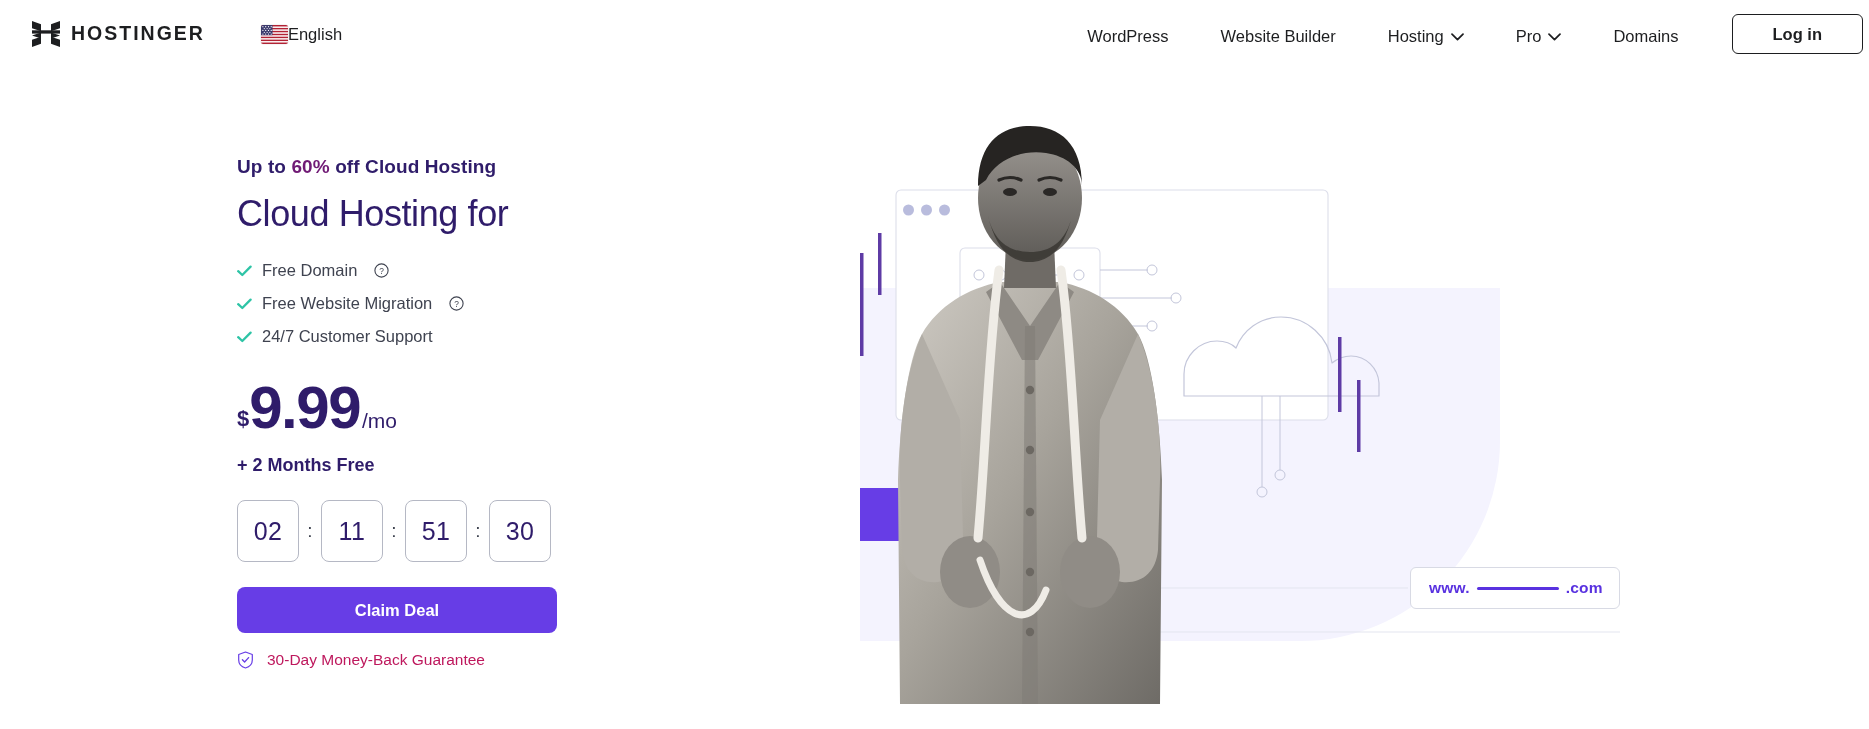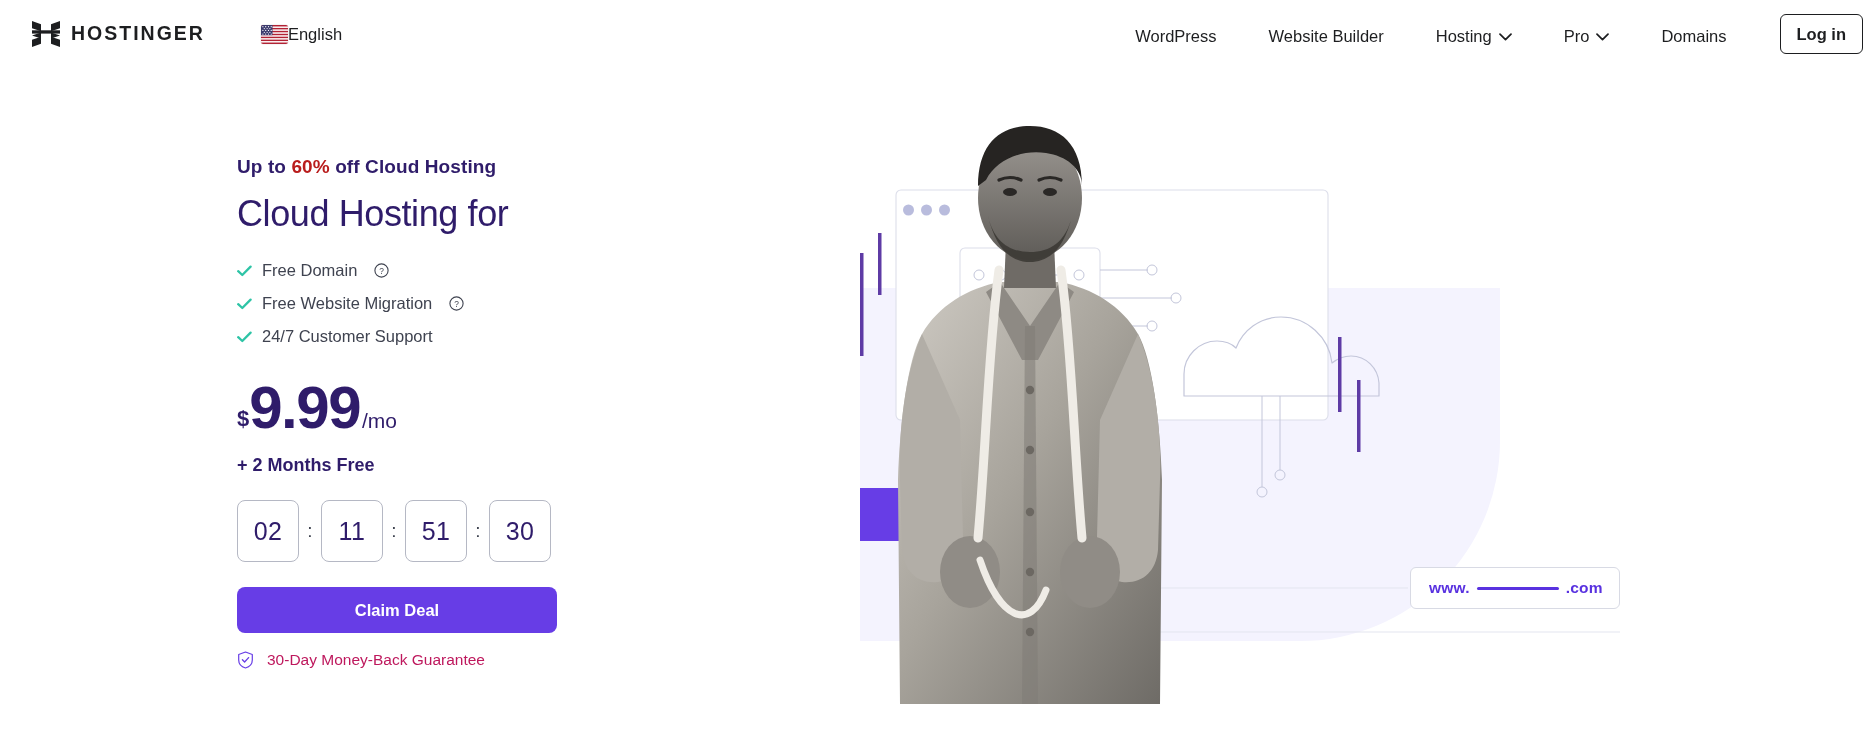--- a/index.html
+++ b/index.html
@@ -71,21 +71,21 @@
     color: #1d1e20;
     padding: 8px 19px;
     cursor: pointer;
     white-space: nowrap;
   }
   .chev { display: block; }
   .login-btn {
     margin-left: 20px;
     border: 1.6px solid #1d1e20;
     border-radius: 6px;
-    padding: 11px 16px;
+    padding: 11px 40px;
     font-size: 16.5px;
     font-weight: 700;
     color: #1d1e20;
     background: #fff;
     cursor: pointer;
     line-height: 1;
     font-family: "Liberation Sans", sans-serif;
   }
 
   
@@ -95,21 +95,21 @@
     top: 156px;
     width: 560px;
   }
   .eyebrow {
     font-size: 19px;
     font-weight: 700;
     color: #2f1c6a;
     letter-spacing: 0.1px;
     margin-bottom: 15px;
   }
-  .eyebrow .pct { color: #b91c1c; }
+  .eyebrow .pct { color: #701a75; }
   .headline {
     font-size: 36px;
     font-weight: 400;
     line-height: 1.17;
     color: #2f1c6a;
     letter-spacing: -0.4px;
     margin-bottom: 26px;
   }
   .features { margin-bottom: 26px; }
   .feature {

